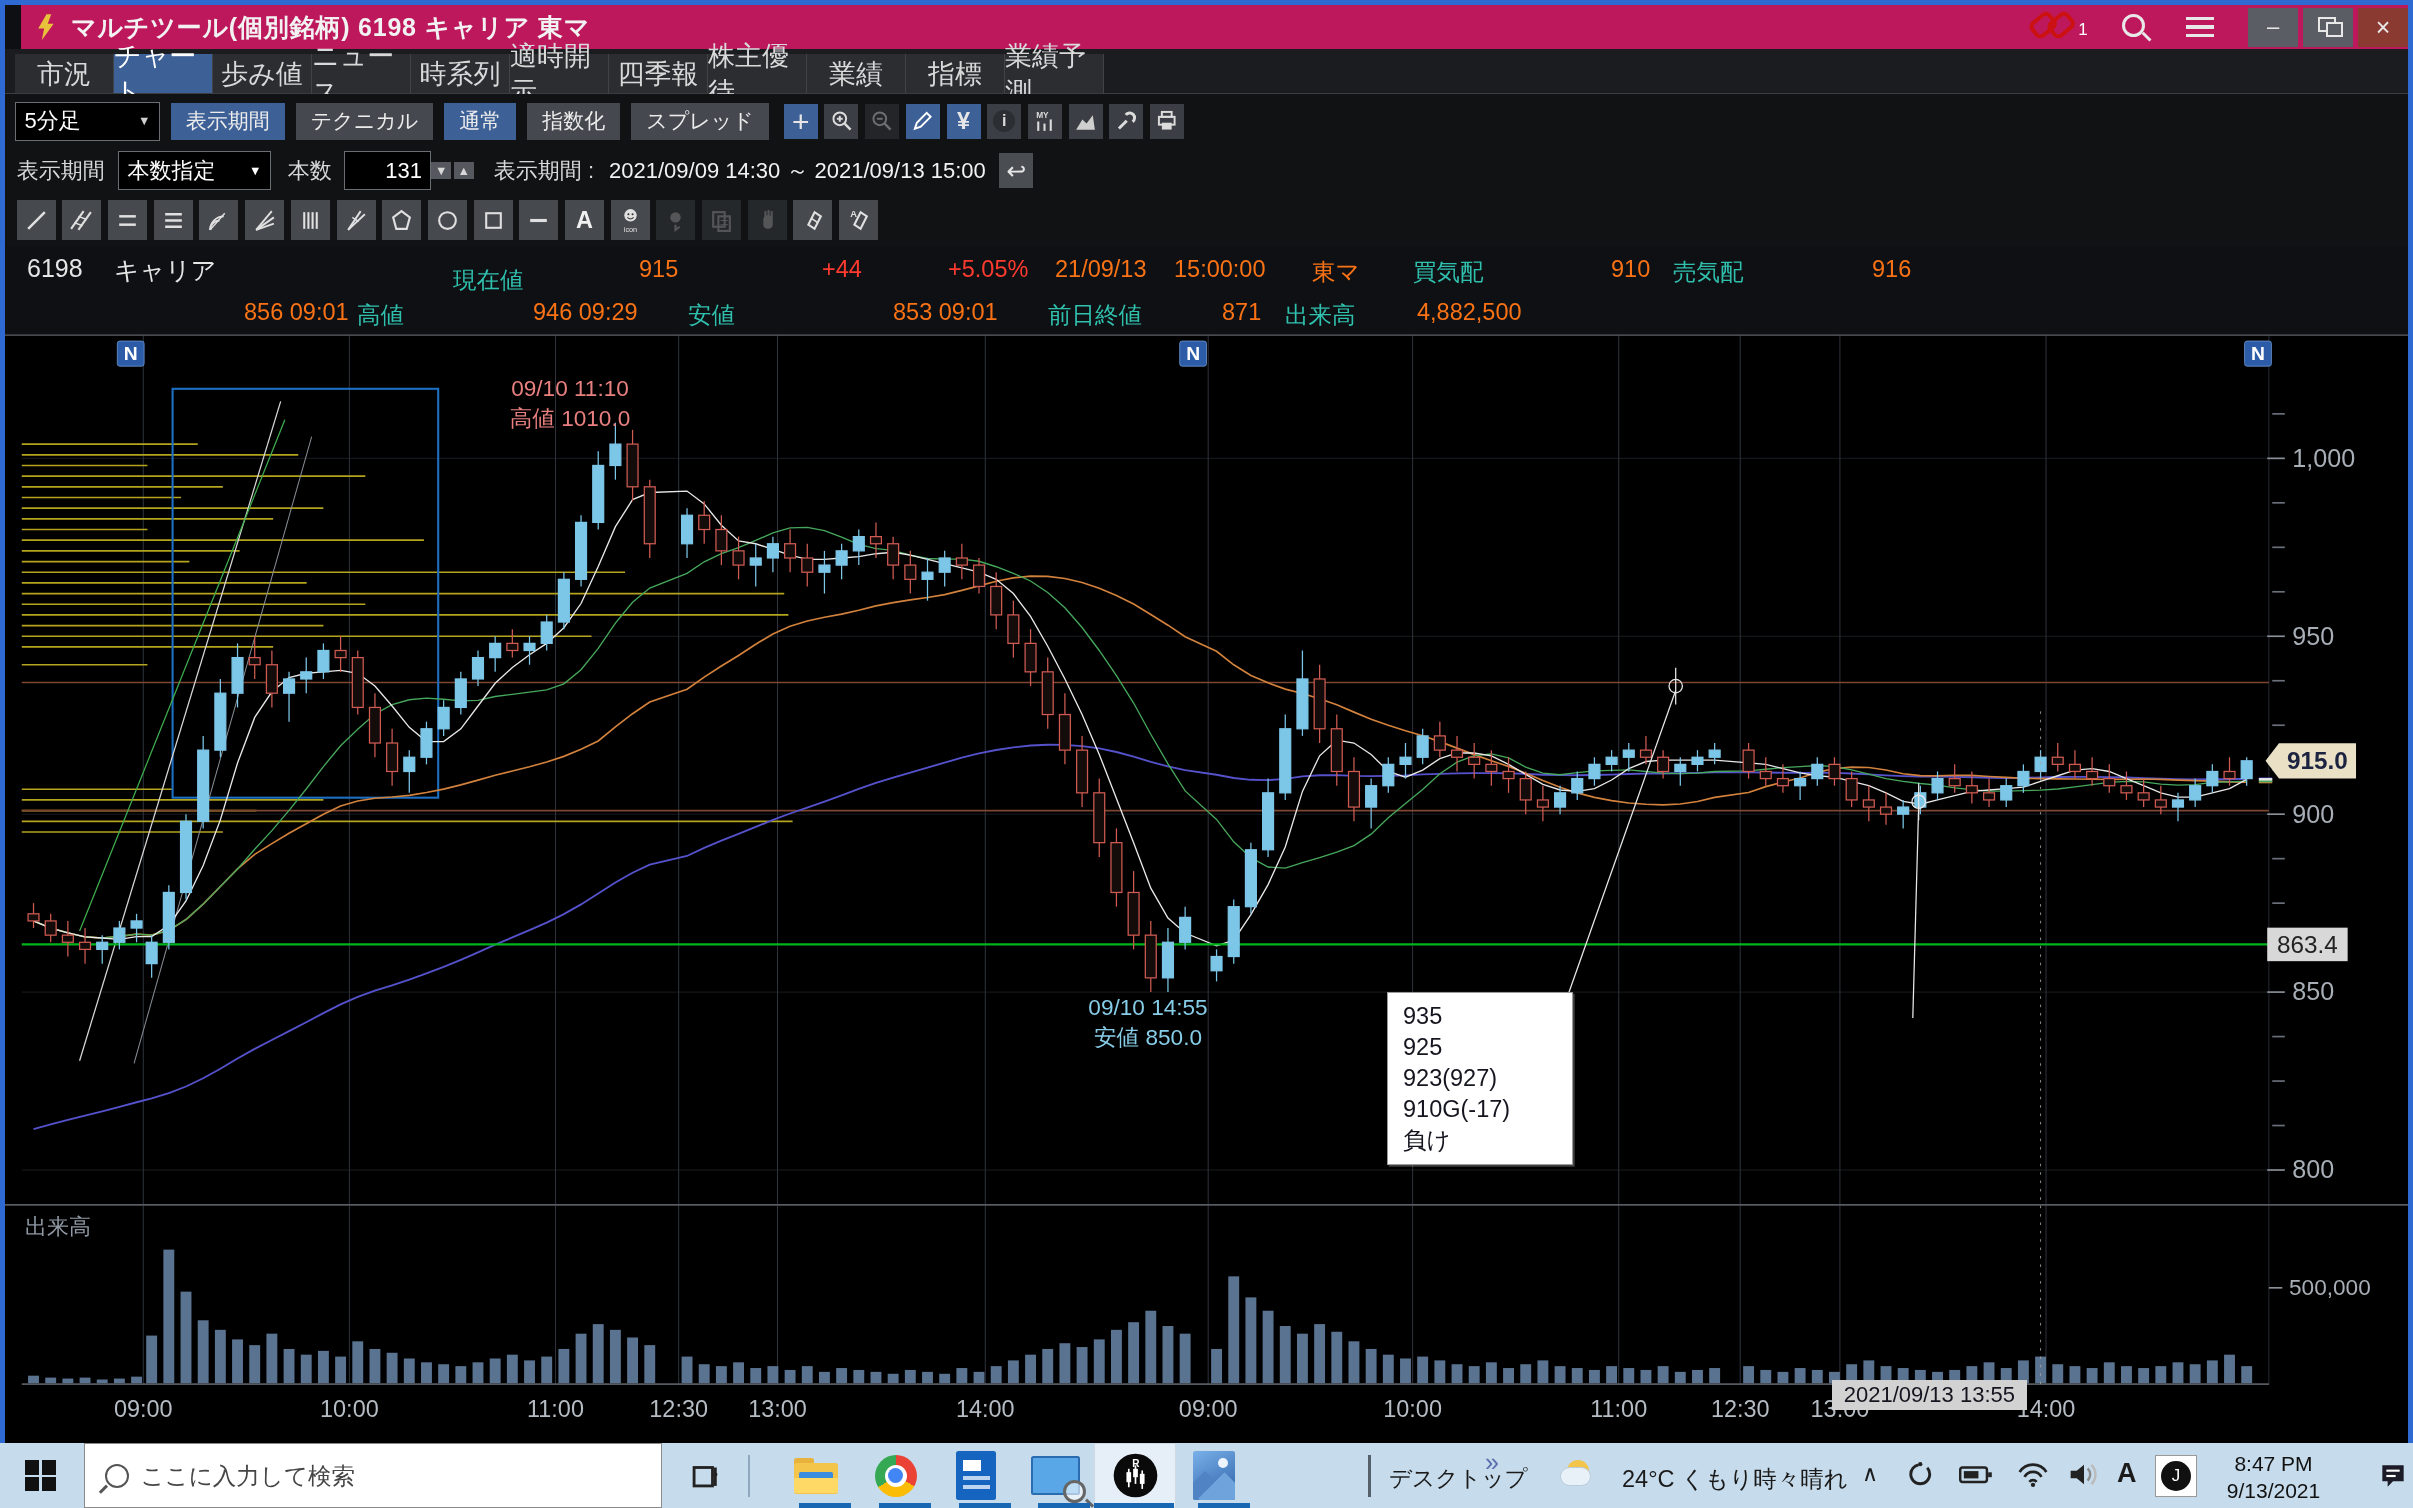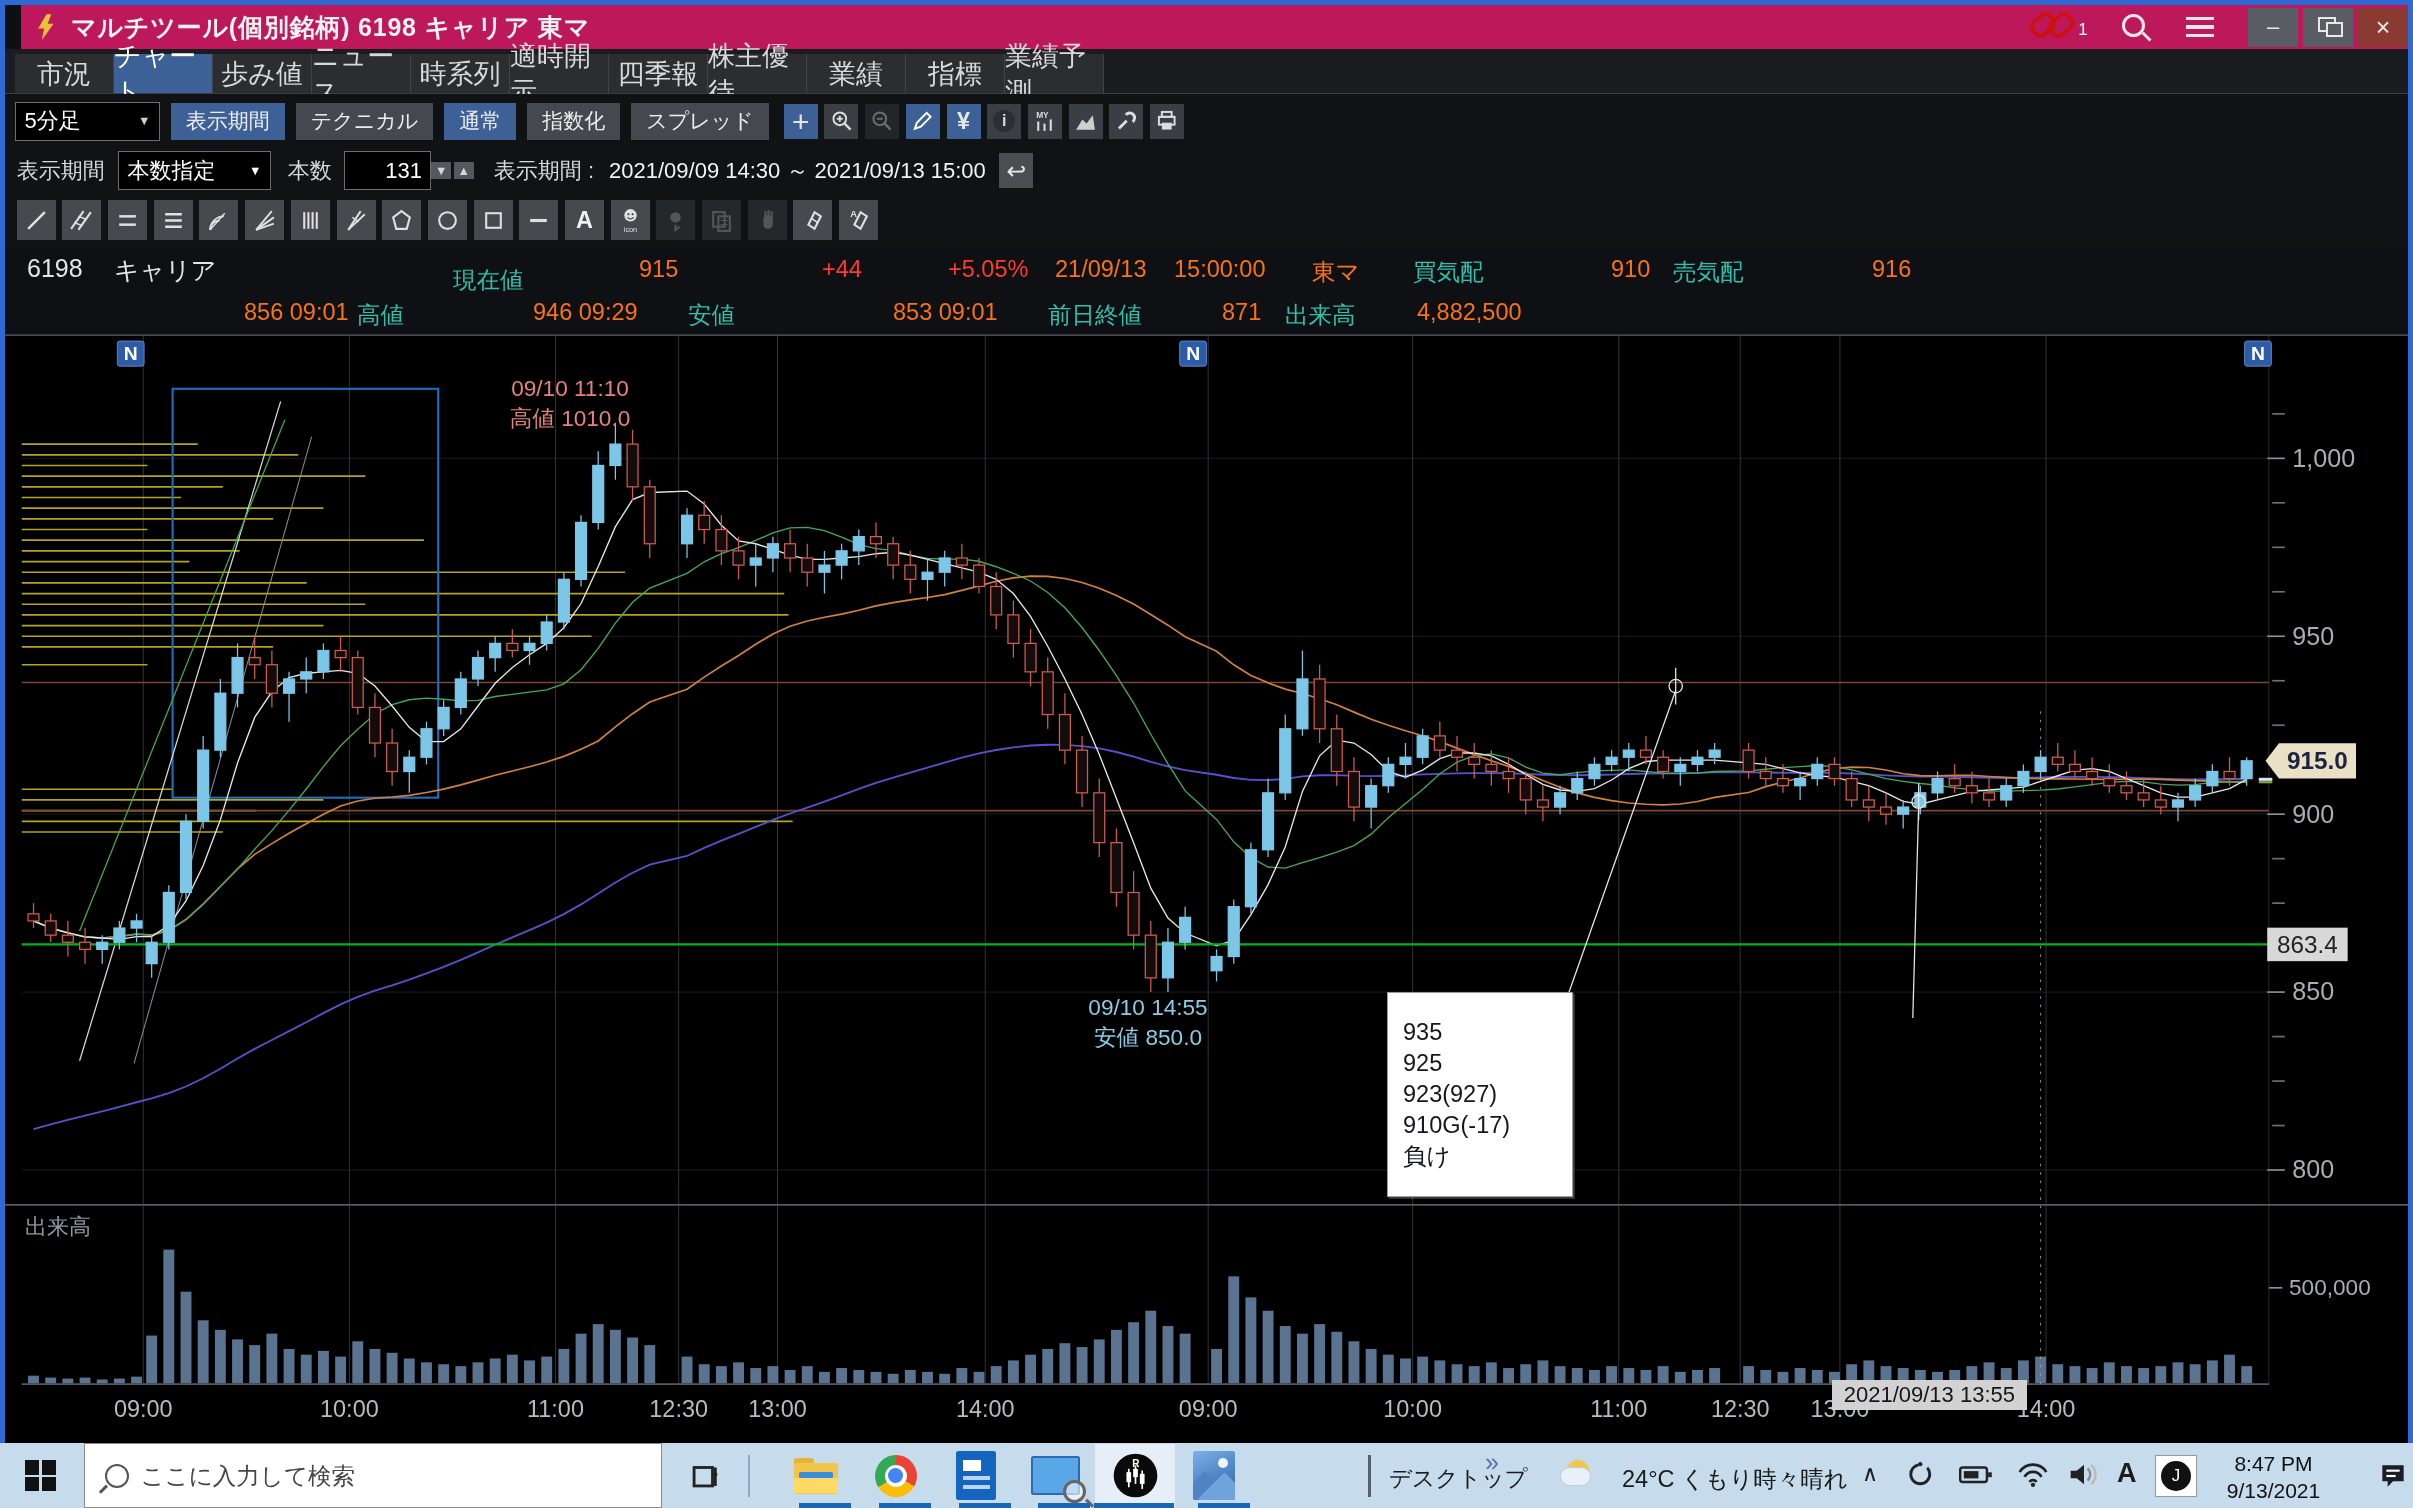--- a/index.html
+++ b/index.html
@@ -33,21 +33,21 @@
   #quote2{position:absolute;left:5px;top:292px;right:5px;height:42px;background:#0e1013;border-bottom:1.7px solid #46494f;}
   .q{position:absolute;font-size:23.5px;white-space:nowrap;}
   .teal{color:#30c0ae;}
   .yel{color:#e5e5e5;}
   .red{color:#ff3b30;}
   .wht{color:#f97316;}
   
   #chart-wrap{position:absolute;left:0;top:334px;width:2413px;height:1110px;background:#000;}
   svg text{font-family:"Liberation Sans",sans-serif;}
   .note{position:absolute;font-size:22.6px;line-height:30px;text-align:center;white-space:nowrap;z-index:5;}
-  .tradebox{position:absolute;background:#fff;border:1.7px solid #9a9a9a;color:#15151f;font-size:23.5px;line-height:31px;padding:24px 15px;z-index:6;box-shadow:1.7px 1.7px 0 rgba(255,255,255,0.25);}
+  .tradebox{position:absolute;background:#fff;border:1.7px solid #9a9a9a;color:#15151f;font-size:23.5px;line-height:31px;padding:8px 15px;z-index:6;box-shadow:1.7px 1.7px 0 rgba(255,255,255,0.25);}
   #xtooltip{position:absolute;background:#d2d2d2;color:#15151f;font-size:22px;height:30px;line-height:30px;padding:0 11.7px;z-index:7;}
   #vol-label{position:absolute;left:25px;top:878px;color:#8f98a4;font-size:22px;z-index:4;}
   
   #taskbar{position:absolute;left:0;top:1443px;width:2413px;height:65px;background:#c6dbeb;z-index:60;}
   .tbicon{position:absolute;top:5.9px;width:54px;height:54px;display:flex;align-items:center;justify-content:center;}
   .underline{position:absolute;top:60px;height:5px;background:#1767b3;}
   .trayico{position:absolute;top:18.4px;color:#1b1b1b;}
   #searchbox{position:absolute;left:84px;top:0;width:578px;height:65px;background:#fff;border:0.8px solid #8a8a8a;box-sizing:border-box;display:flex;align-items:center;}
   #search-text{color:#454545;font-size:23.5px;margin-left:11.7px;}
   .mag{width:20px;height:20px;border:2.5px solid #555;border-radius:50%;position:relative;margin-left:20px;}

